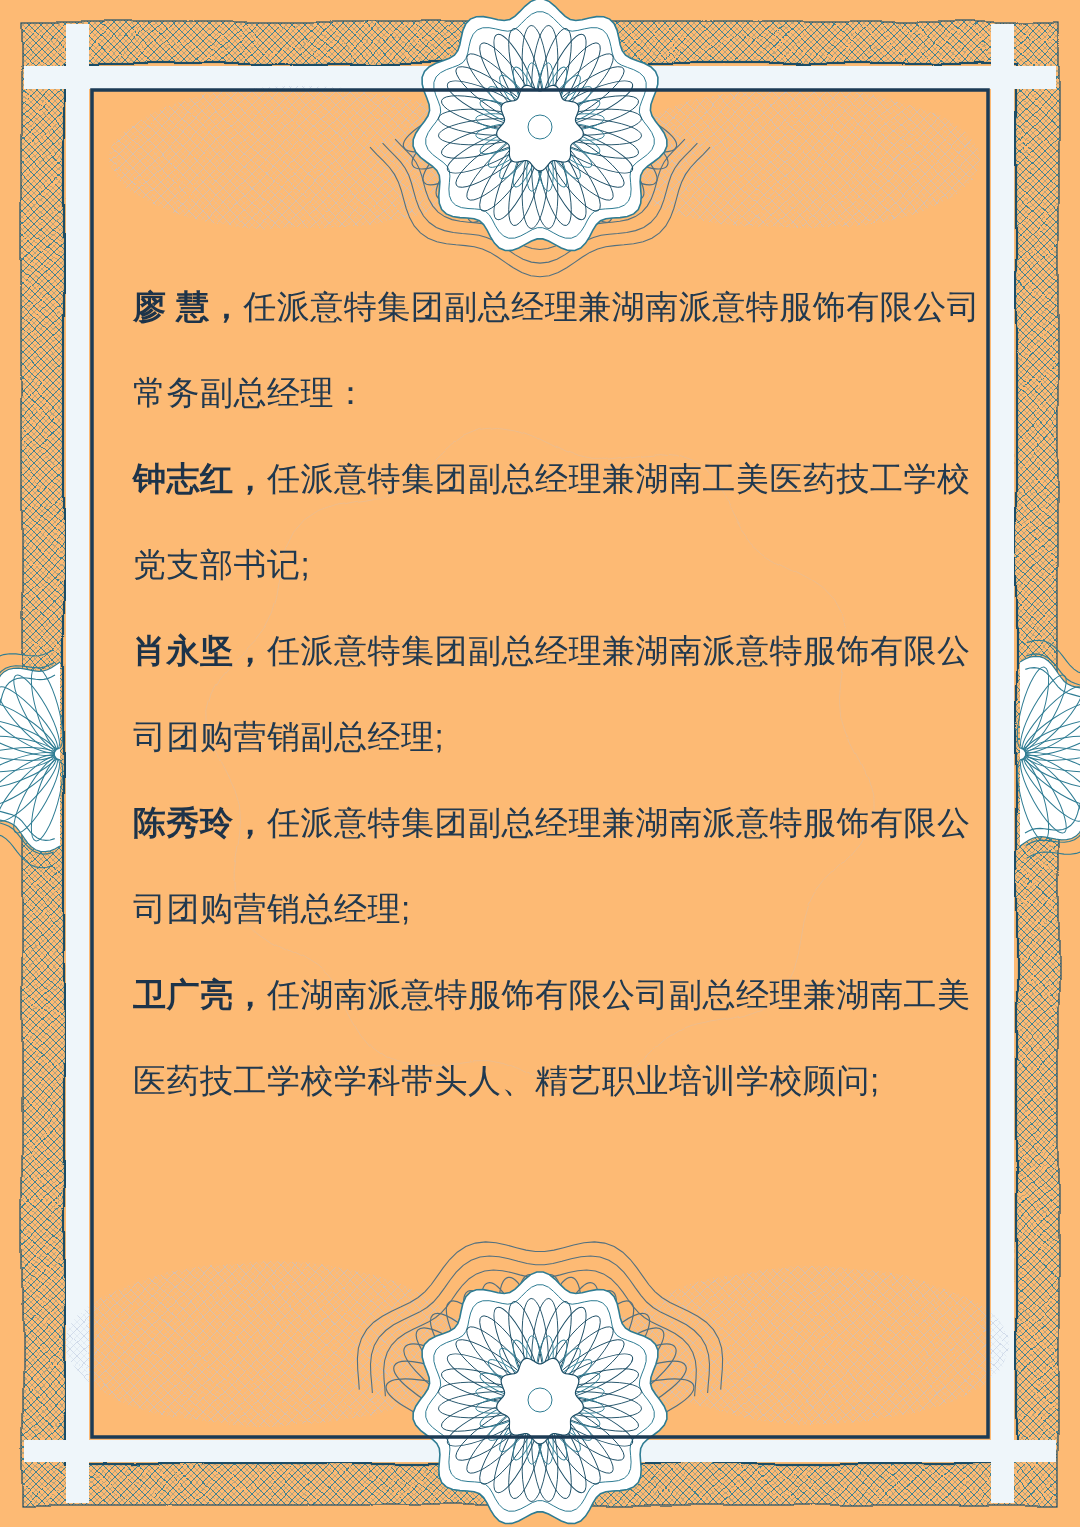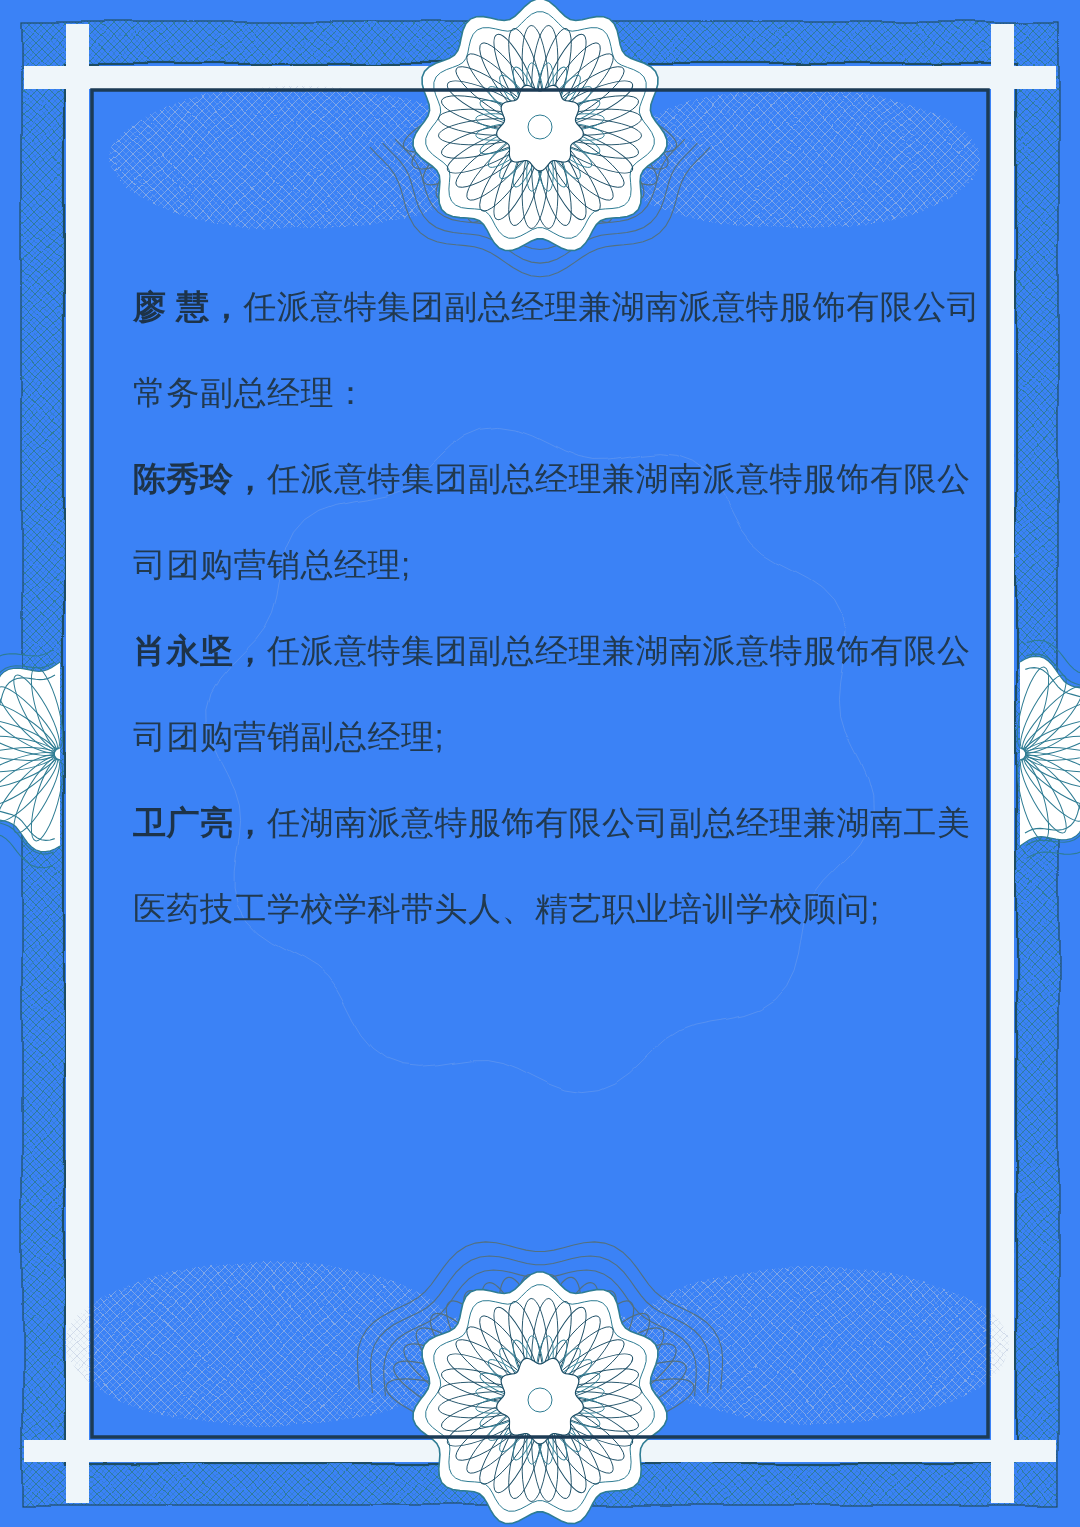--- a/index.html
+++ b/index.html
@@ -1,17 +1,17 @@
 <!DOCTYPE html>
 <html style="--text: #21394F; --text-bold: #1D3349;"><head>
 <meta charset="utf-8">
 <style>
   html,body{margin:0;padding:0;background:#e8e8e8;}
   .page{
-    position:relative;width:1080px;height:1527px;background:#3b82f6;
+    position:relative;width:1080px;height:1527px;background:#fdba74;
     font-family:"Liberation Sans","DejaVu Sans",sans-serif;
     overflow:hidden;margin:0 auto;
   }
   #deco{position:absolute;left:0;top:0;}
   .textblock{
     position:absolute;left:133px;top:264px;width:862px;
     color:var(--text,#21394F);
   }
   .item{margin:0;font-size:33px;line-height:86px;letter-spacing:.5px;}
   .nm{font-weight:bold;color:var(--text-bold,#1D3349);}
@@ -269,20 +269,22 @@
         <ellipse cx="574.0263876423492" cy="1395.520341083008" rx="7.92" ry="30.360000000000003" fill="none" stroke="#2E7C93" stroke-width="0.9" transform="rotate(442.5 574.0263876423492 1395.520341083008)"></ellipse>
         <path d="M580.0 1400.0L581.7 1402.1L582.9 1404.3L583.4 1406.5L583.0 1408.7L581.8 1410.6L579.9 1412.3L577.6 1413.7L575.3 1414.9L573.2 1416.0L571.7 1417.3L570.8 1418.8L570.5 1420.8L570.5 1423.1L570.6 1425.7L570.6 1428.4L570.1 1430.9L569.0 1432.9L567.4 1434.3L565.2 1435.0L562.6 1435.1L560.0 1434.6L557.5 1434.1L555.2 1433.6L553.2 1433.6L551.5 1434.2L550.0 1435.5L548.5 1437.3L546.9 1439.4L545.2 1441.4L543.2 1443.0L541.1 1443.9L538.9 1443.9L536.8 1443.0L534.8 1441.4L533.1 1439.4L531.5 1437.3L530.0 1435.5L528.5 1434.2L526.8 1433.6L524.8 1433.6L522.5 1434.1L520.0 1434.6L517.4 1435.1L514.8 1435.0L512.6 1434.3L511.0 1432.9L509.9 1430.9L509.4 1428.4L509.4 1425.7L509.5 1423.1L509.5 1420.8L509.2 1418.8L508.3 1417.3L506.8 1416.0L504.7 1414.9L502.4 1413.7L500.1 1412.3L498.2 1410.6L497.0 1408.7L496.6 1406.5L497.1 1404.3L498.3 1402.1L500.0 1400.0L501.8 1398.1L503.3 1396.3L504.3 1394.6L504.6 1392.8L504.3 1390.9L503.4 1388.7L502.4 1386.3L501.5 1383.8L501.1 1381.3L501.4 1379.0L502.5 1377.1L504.4 1375.7L506.7 1374.8L509.4 1374.3L512.0 1374.0L514.3 1373.6L516.1 1372.9L517.5 1371.8L518.5 1370.1L519.2 1367.9L520.0 1365.4L521.0 1362.9L522.3 1360.7L524.0 1359.1L526.0 1358.4L528.3 1358.5L530.7 1359.3L533.1 1360.6L535.2 1362.0L537.2 1363.2L539.1 1363.9L540.9 1363.9L542.8 1363.2L544.8 1362.0L546.9 1360.6L549.3 1359.3L551.7 1358.5L554.0 1358.4L556.0 1359.1L557.7 1360.7L559.0 1362.9L560.0 1365.4L560.8 1367.9L561.5 1370.1L562.5 1371.8L563.9 1372.9L565.7 1373.6L568.0 1374.0L570.6 1374.3L573.3 1374.8L575.6 1375.7L577.5 1377.1L578.6 1379.0L578.9 1381.3L578.5 1383.8L577.6 1386.3L576.6 1388.7L575.7 1390.9L575.4 1392.8L575.7 1394.6L576.7 1396.3L578.2 1398.1L580.0 1400.0" fill="#fff" stroke="#1C4E66" stroke-width="1.2"></path>
         <circle cx="540" cy="1400" r="12" fill="none" stroke="#2E7C93" stroke-width="1"></circle>
       </g>
       <rect x="92" y="90" width="896" height="1347" fill="none" stroke="#1C3B55" stroke-width="3.5"></rect>
     </svg>
 
   <div class="textblock">
     <p class="item"><span class="nm">廖 慧，</span><span class="body">任派意特集团副总经理兼湖南派意特服饰有限公司
 常务副总经理：</span></p>
+    <p class="item"><span class="nm">钟志红，</span><span class="body">任派意特集团副总经理兼湖南工美医药技工学校
+党支部书记;</span></p>
+    <p class="item"><span class="nm">肖永坚，</span><span class="body">任派意特集团副总经理兼湖南派意特服饰有限公
+司团购营销副总经理;</span></p>
     <p class="item"><span class="nm">陈秀玲，</span><span class="body">任派意特集团副总经理兼湖南派意特服饰有限公
 司团购营销总经理;</span></p>
-    <p class="item"><span class="nm">肖永坚，</span><span class="body">任派意特集团副总经理兼湖南派意特服饰有限公
-司团购营销副总经理;</span></p>
     <p class="item"><span class="nm">卫广亮，</span><span class="body">任湖南派意特服饰有限公司副总经理兼湖南工美
 医药技工学校学科带头人、精艺职业培训学校顾问;</span></p>
   </div>
 </div>
 
 </body></html>

